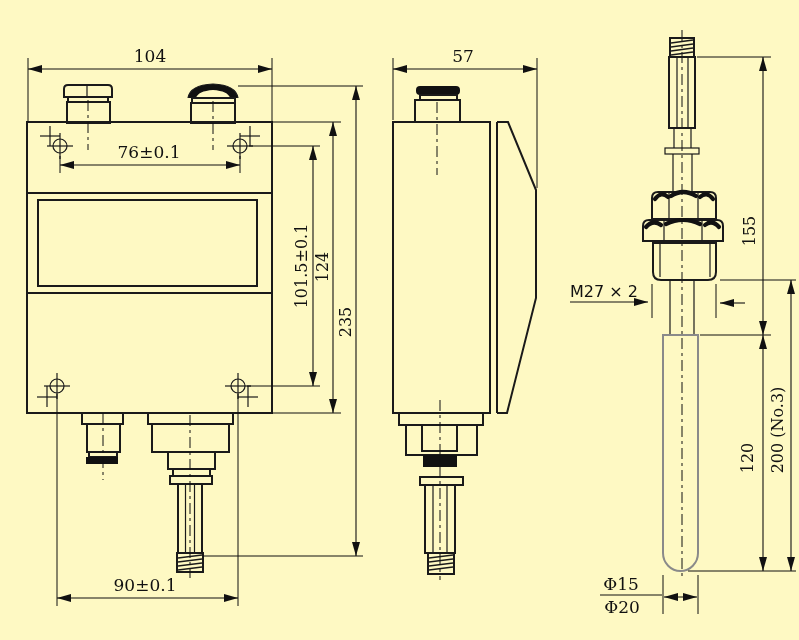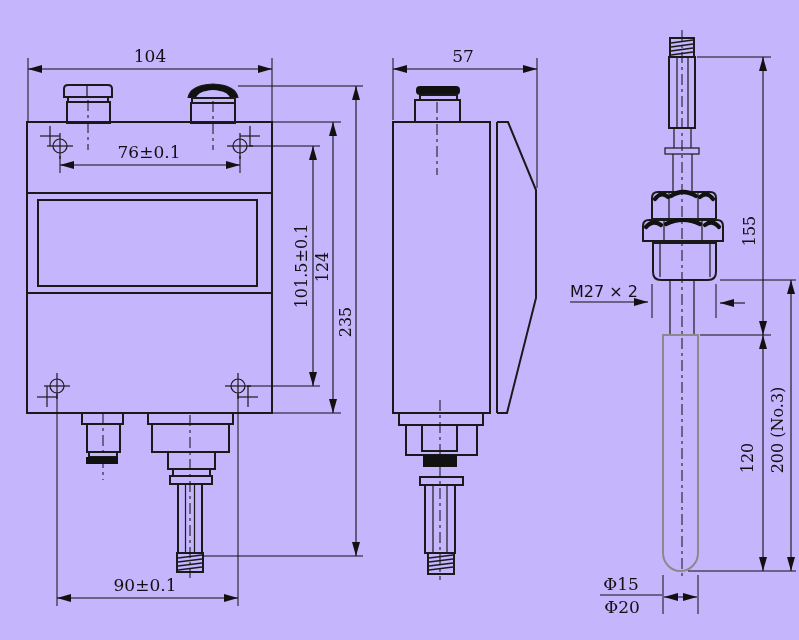--- a/index.html
+++ b/index.html
@@ -1,16 +1,16 @@
 <!DOCTYPE html>
 <html><head>
 <meta charset="utf-8">
 <style>
   html,body{margin:0;padding:0;background:#ffffff;}
-  .canvas{position:relative;width:799px;height:640px;background:#c4b5fd;overflow:hidden;
+  .canvas{position:relative;width:799px;height:640px;background:#fef9c3;overflow:hidden;
           font-family:"DejaVu Serif", serif;}
   svg{display:block;}
   .outline{stroke:#1a1a1a;stroke-width:2;fill:none;}
   .thin{stroke:#1a1a1a;stroke-width:1.2;fill:none;}
   .dim{stroke:#111;stroke-width:1.1;fill:none;}
   .ext{stroke:#111;stroke-width:1;fill:none;}
   .center{stroke:#111;stroke-width:1;fill:none;stroke-dasharray:11 4 3 4;}
   .blackfill{fill:#111;stroke:none;}
   .hatch{stroke:#1a1a1a;stroke-width:1.4;fill:none;}
   .arcshade{stroke:#111;stroke-width:4.2;fill:none;stroke-linecap:round;}

